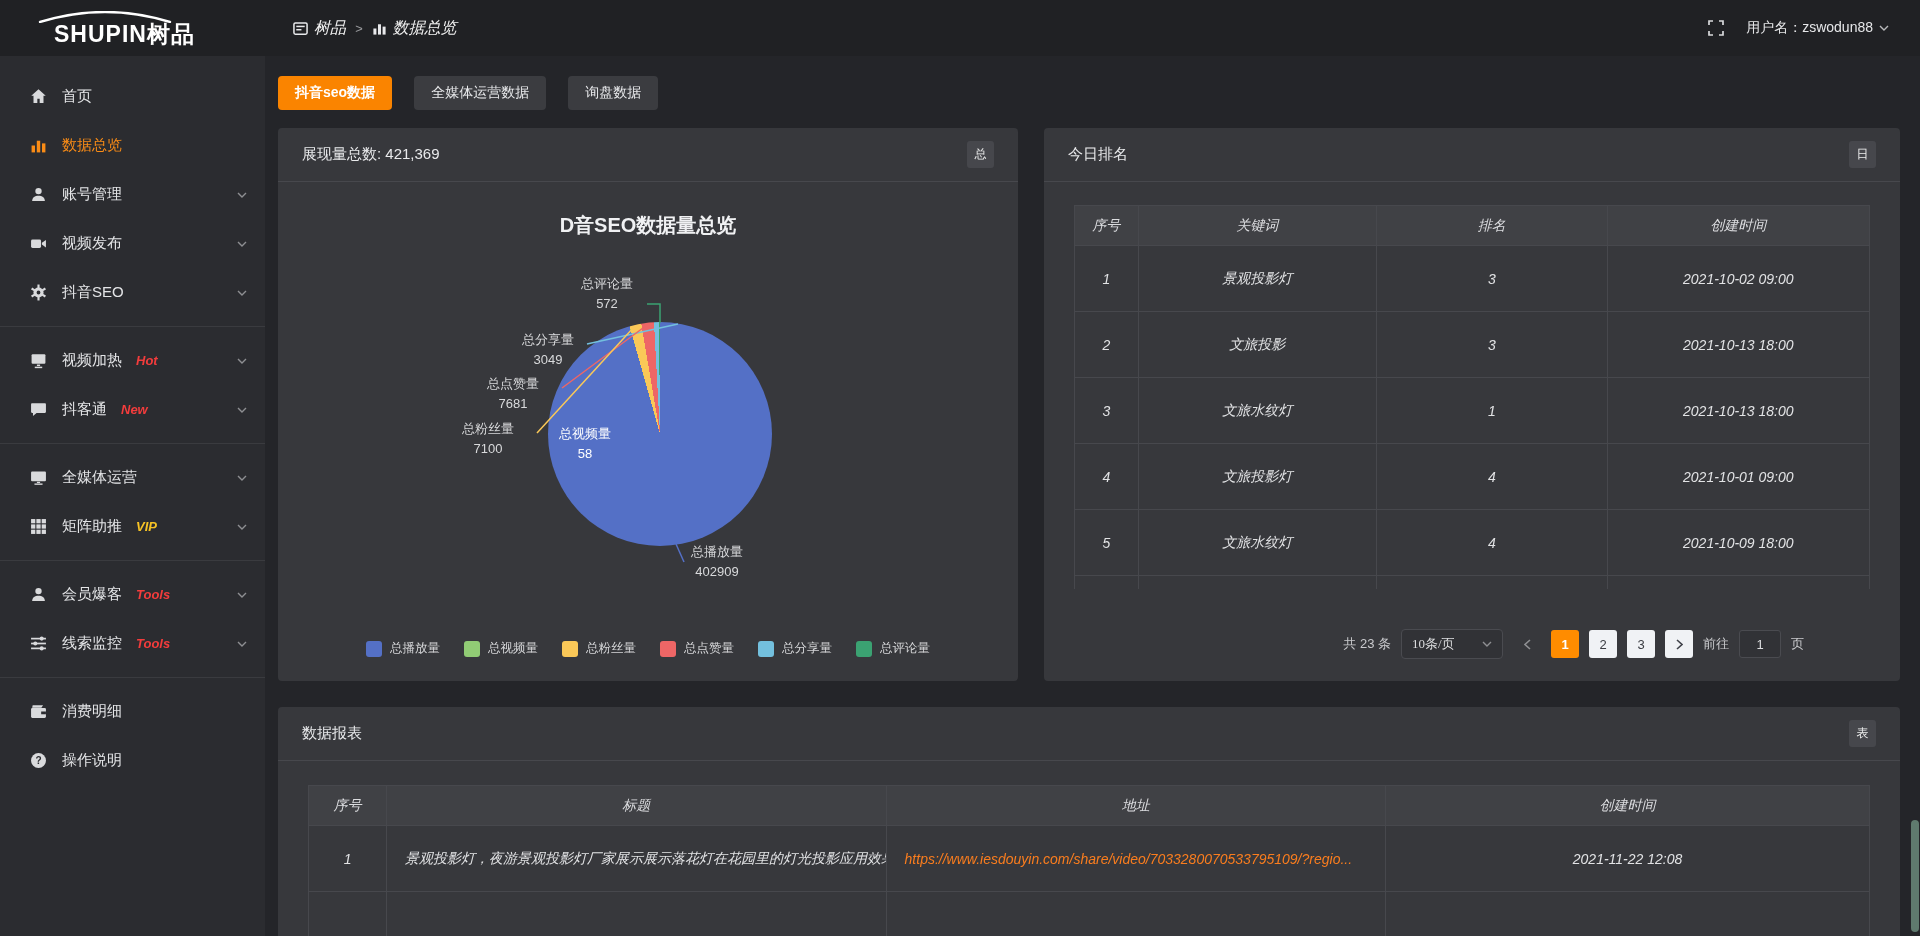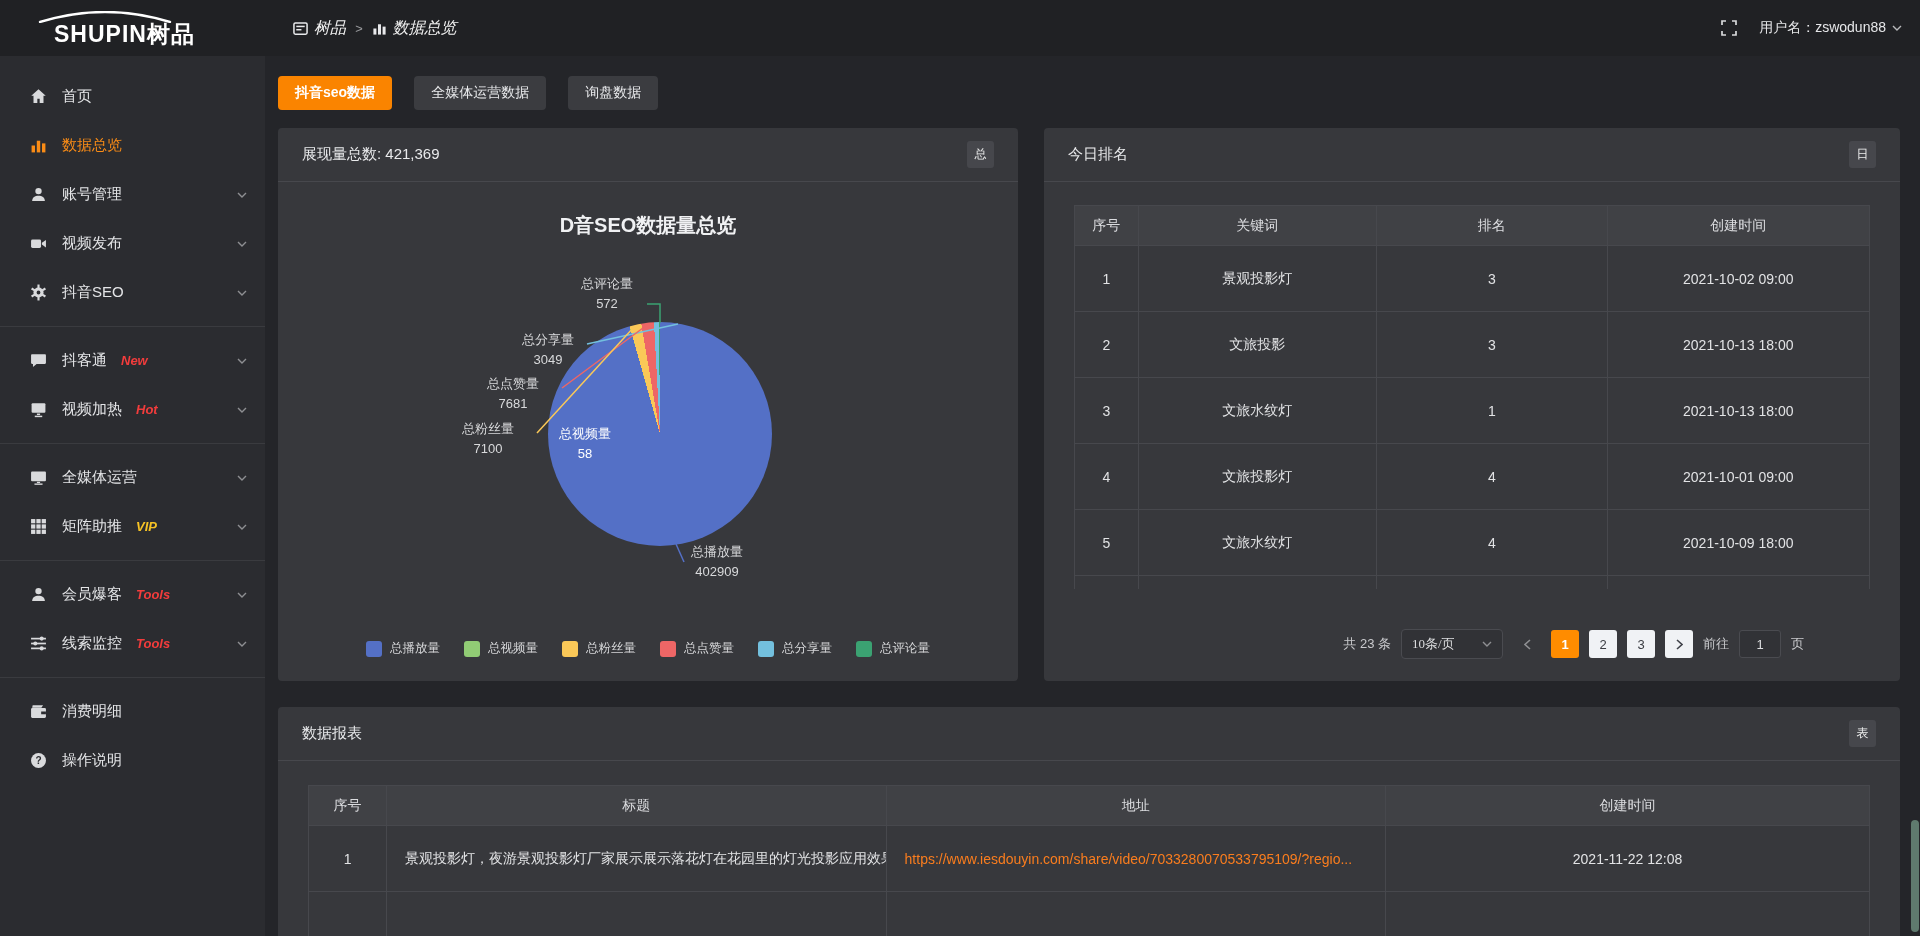--- a/index.html
+++ b/index.html
@@ -8,21 +8,21 @@
   svg { display:block; }
 
   
   .header { position:absolute; top:0; left:0; right:0; height:56px; background:#202124; display:flex; align-items:center; z-index:20; }
   .logo { width:265px; padding-left:26px; display:flex; flex-direction:column; cursor:pointer; }
   .logo-arc { margin-left:4px; }
   .logo-text { font-size:23px; font-weight:bold; color:#fff; letter-spacing:1px; line-height:22px;margin-left:28px; }
   .breadcrumb { display:flex; align-items:center; gap:9px; margin-left:28px; font-size:16px; color:#f2f2f2;font-style:italic; }
   .breadcrumb .sep { color:#9a9b9e; font-size:13px; }
   .crumb { display:flex; align-items:center; gap:6px; }
-  .header-right { margin-left:auto; display:flex; align-items:center; gap:22px; padding-right:18px; }
+  .header-right { margin-left:auto; display:flex; align-items:center; gap:22px; padding-right:31px; }
   .fullscreen { color:#d9dadc; cursor:pointer; }
   .user { display:flex; align-items:center; gap:6px; font-size:14px; color:#e6e7e9; cursor:pointer; }
   .chev { color:#b8b9bb; }
 
   
   .sidebar { position:absolute; top:56px; left:0; bottom:0; width:265px; background:#2b2c30; padding-top:16px; }
   .side-item { height:49px; display:flex; align-items:center; padding:0 18px 0 30px; font-size:15px; color:#e4e5e7; cursor:pointer; }
   .side-item .ic { width:17px; margin-right:15px; color:#d9dadc; flex:0 0 17px; }
   .side-item.active { color:#fa8c16; }
   .side-item.active .ic { color:#fa8c16; }
@@ -52,21 +52,21 @@
   .pie-label.inside { color:#fff; }
   .lead-lines { position:absolute; left:0; top:0; pointer-events:none; }
   .legend { position:absolute; bottom:22px; left:0; width:100%; display:flex; justify-content:center; align-items:center; gap:24px; }
   .legend-item { display:flex; align-items:center; gap:8px; cursor:pointer; }
   .legend-swatch { width:16px; height:16px; border-radius:3px; }
   .legend-label { font-size:12.5px; color:#d6d7d9; }
 
   
   .tbl-wrap { padding:0 30px; }
   table { width:100%; border-collapse:collapse; table-layout:fixed; }
-  th,td { border:1px solid #47484d; text-align:center; font-weight:normal; }
+  th,td { border:1px solid #47484d; text-align:center; font-weight:normal;font-style:italic; }
   th { height:40px; background:#404145; color:#dcdde0; font-size:14px; }
   td { color:#e2e3e5; font-size:14px; }
   .rank-scroller { height:384px; overflow:hidden; margin-top:23px; }
   .rank-scroller td { height:66px; }
   .rank-scroller tr.partial td { height:66px; }
 
   
   .pagination { display:flex; align-items:center; justify-content:flex-end; gap:10px; margin-top:40px; padding-right:66px; font-size:13px; color:#c9cacd; }
   .page-size { display:flex; align-items:center; justify-content:space-between; width:102px; height:30px; background:#313236; border:1px solid #4a4b50; border-radius:4px; padding:0 10px; color:#dddee0; cursor:pointer;font-family:Liberation Serif, serif; }
   .pg-arrow { width:28px; height:28px; display:flex; align-items:center; justify-content:center; color:#8e8f92; cursor:pointer; }
@@ -181,36 +181,36 @@
     <span>抖音SEO</span>
     <svg class="arrow" width="10" height="6" viewBox="0 0 10 6" fill="none" stroke="currentColor" stroke-width="1.4">
         <polyline points="1,1 5,5 9,1"></polyline>
       </svg>
   </div>
 
   <div class="side-divider"></div>
 
   <div class="side-item">
     <svg class="ic" viewBox="0 0 16 16" fill="currentColor" width="17" height="17">
-        <path d="M2 2.2h12c.6 0 1 .4 1 1v7c0 .6-.4 1-1 1H6.2L2.8 14v-2.8H2c-.6 0-1-.4-1-1v-7c0-.6.4-1 1-1z"></path>
-      </svg>
-    <span>抖客通</span>
-    <span class="side-badge">New</span>
-    <svg class="arrow" width="10" height="6" viewBox="0 0 10 6" fill="none" stroke="currentColor" stroke-width="1.4">
-        <polyline points="1,1 5,5 9,1"></polyline>
-      </svg>
-  </div>
-  <div class="side-item">
-    <svg class="ic" viewBox="0 0 16 16" fill="currentColor" width="17" height="17">
         <rect x="1.5" y="2" width="13" height="9" rx="1"></rect>
         <rect x="6.5" y="11.8" width="3" height="1.4"></rect>
         <rect x="4.5" y="13.8" width="7" height="1.4"></rect>
       </svg>
     <span>视频加热</span>
     <span class="side-badge">Hot</span>
+    <svg class="arrow" width="10" height="6" viewBox="0 0 10 6" fill="none" stroke="currentColor" stroke-width="1.4">
+        <polyline points="1,1 5,5 9,1"></polyline>
+      </svg>
+  </div>
+  <div class="side-item">
+    <svg class="ic" viewBox="0 0 16 16" fill="currentColor" width="17" height="17">
+        <path d="M2 2.2h12c.6 0 1 .4 1 1v7c0 .6-.4 1-1 1H6.2L2.8 14v-2.8H2c-.6 0-1-.4-1-1v-7c0-.6.4-1 1-1z"></path>
+      </svg>
+    <span>抖客通</span>
+    <span class="side-badge">New</span>
     <svg class="arrow" width="10" height="6" viewBox="0 0 10 6" fill="none" stroke="currentColor" stroke-width="1.4">
         <polyline points="1,1 5,5 9,1"></polyline>
       </svg>
   </div>
 
   <div class="side-divider"></div>
 
   <div class="side-item">
     <svg class="ic" viewBox="0 0 16 16" fill="currentColor" width="17" height="17">
         <rect x="1" y="2.3" width="14" height="9.2" rx="1"></rect>

